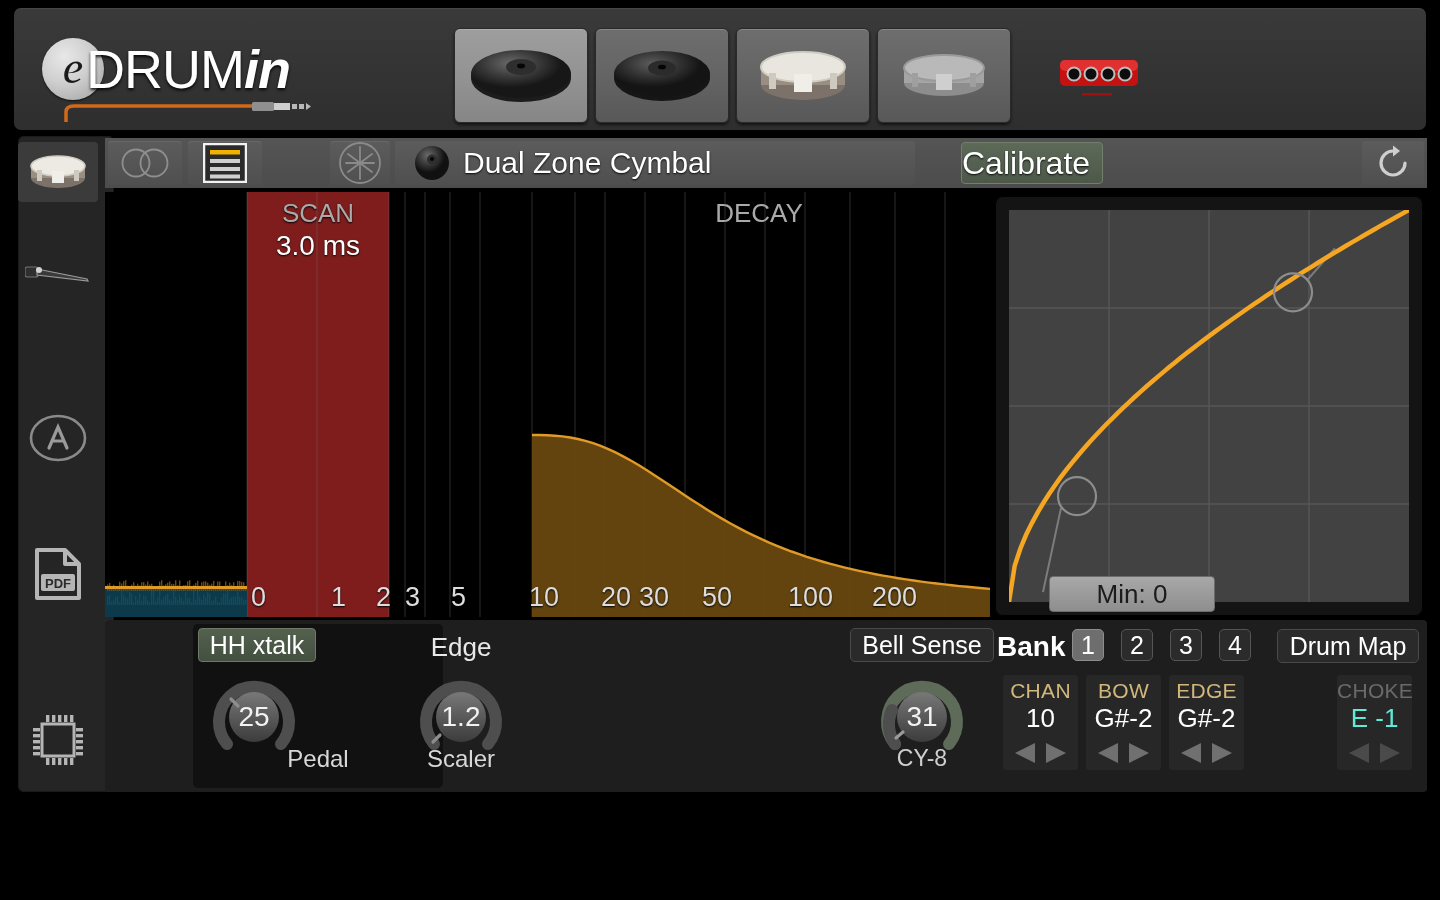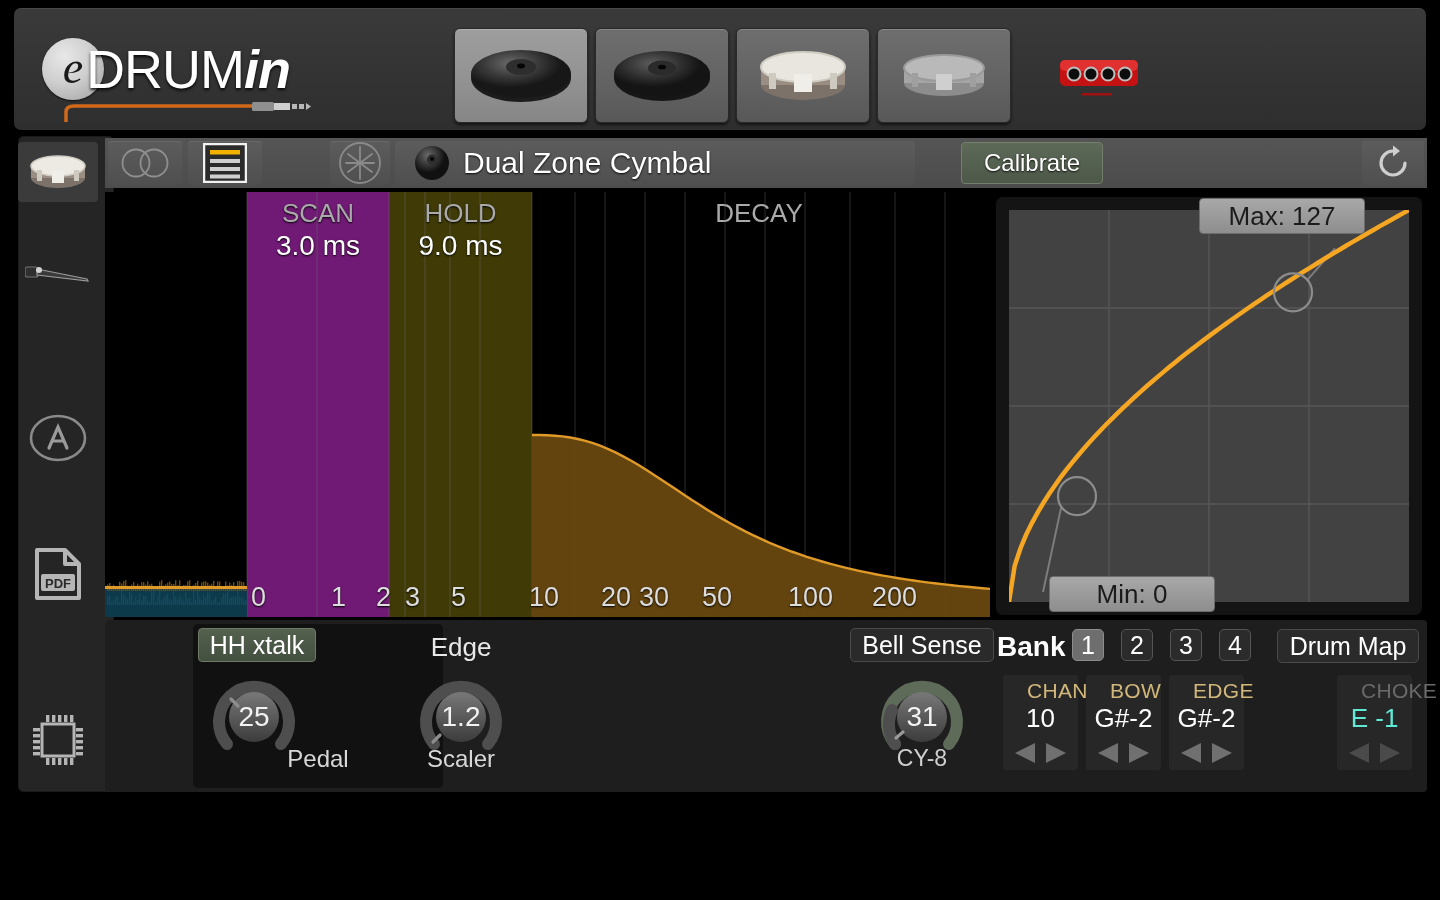--- a/index.html
+++ b/index.html
@@ -85,21 +85,21 @@
     position:absolute; left:68px; top:50%; transform:translateY(-50%);
     font-size:30px; color:#fff; text-shadow:0 1px 2px rgba(0,0,0,.9); white-space:nowrap;
   }
   .tb-cal {
     position:absolute; left:856px; top:4px; width:142px; height:42px;
     background:linear-gradient(180deg,#5d6a58 0%,#4d5849 100%);
     border:1px solid #737f6c; border-radius:4px;
   }
   .tb-cal span {
     position:absolute; left:0; right:0; top:50%; transform:translateY(-50%);
-    text-align:center; font-size:24px; color:#fff; text-shadow:0 1px 2px rgba(0,0,0,.9);
+    text-align:left; font-size:32px; color:#fff; text-shadow:0 1px 2px rgba(0,0,0,.9);
   }
   .tb-refresh {
     position:absolute; right:3px; top:3px; width:62px; height:44px;
     background:linear-gradient(180deg,#5c5c5c 0%,#4f4f4f 100%); border-radius:3px;
   }
   .tb-refresh svg { position:absolute; left:50%; top:50%; transform:translate(-50%,-50%); }
 
   
   .graph {
     position:absolute; left:105px; top:192px; width:885px; height:425px;
@@ -184,21 +184,21 @@
   .bank-btn span {
     position:absolute; left:0; right:0; top:50%; transform:translateY(-50%);
     text-align:center; font-size:25px; color:#fff;
   }
   .note-box {
     position:absolute; top:675px; width:75px; height:95px;
     background:#272727; border-radius:3px;
   }
   .note-box .nb-lbl {
     position:absolute; left:0; right:0; top:4px; text-align:center;
-    font-size:21px; color:#d2b77a; letter-spacing:.3px;margin-left:24px;
+    font-size:21px; color:#d2b77a; letter-spacing:.3px;
   }
   .note-box .nb-val {
     position:absolute; left:0; right:0; top:28px; text-align:center;
     font-size:26px; color:#fff;
   }
   .note-box.dis .nb-lbl { color:#6a6a6a; }
   .note-box.dis .nb-val { color:#5eead4; }
   .arrows { position:absolute; left:0; right:0; bottom:4px; height:26px; }
 </style>
 </head>
@@ -509,29 +509,25 @@
       <rect x="8" y="320" width="61" height="22" rx="3" fill="#6e6e6e" stroke="#3a3a3a"></rect>
       <rect x="8" y="320" width="61" height="10" rx="3" fill="#7e7e7e"></rect>
       <rect x="20" y="316" width="8" height="30" fill="#f3e32a"></rect>
       <rect x="49" y="316" width="8" height="30" fill="#f3e32a"></rect>
     </svg>
   </div>
 
   <div class="graph">
 
 
-    <div class="band" style="left:142px; width:142px; background:#701a75">
+    <div class="band" style="left:142px; width:142px; background:#7f1d1d">
       <div class="band-label">SCAN</div>
       <div class="band-val">3.0 ms</div>
     </div>
 
-    <div class="band" style="left:284px; width:143px; background:#3f3a06">
-      <div class="band-label">HOLD</div>
-      <div class="band-val">9.0 ms</div>
-    </div>
 
     <div class="band" style="left:427px; width:458px; background:#000">
       <div class="band-label" style="position:absolute;left:0;right:4px;top:6px;text-align:center">DECAY</div>
     </div>
 
     <svg style="position:absolute;left:0;top:0" width="885" height="425" viewBox="0 0 885 425">
       <g id="grid-lines" stroke="#6a6a6a" stroke-width="1" opacity=".42">
           <line x1="142" y1="0" x2="142" y2="425"></line>
           <line x1="212" y1="0" x2="212" y2="425"></line>
           <line x1="284" y1="0" x2="284" y2="425"></line>
@@ -725,23 +721,20 @@
           <line x1="200" y1="0" x2="200" y2="392"></line>
           <line x1="300" y1="0" x2="300" y2="392"></line>
         </g>
         <line id="handle-line-lo" stroke="#7d7d7d" stroke-width="2" x1="52" y1="298.15999999999997" x2="34" y2="382.15999999999997"></line>
         <line id="handle-line-hi" stroke="#7d7d7d" stroke-width="2" x1="298" y1="70.32" x2="326" y2="38.31999999999999"></line>
         <path id="vel-curve" fill="none" stroke="#f5a623" stroke-width="4.5" stroke-linecap="round" d="M0.0 392.0 L5.7 355.7 L11.4 338.5 L17.1 324.8 L22.9 313.1 L28.6 302.6 L34.3 293.0 L40.0 284.0 L45.7 275.7 L51.4 267.7 L57.1 260.2 L62.9 252.9 L68.6 246.0 L74.3 239.3 L80.0 232.8 L85.7 226.6 L91.4 220.5 L97.1 214.5 L102.9 208.8 L108.6 203.1 L114.3 197.6 L120.0 192.3 L125.7 187.0 L131.4 181.8 L137.1 176.7 L142.9 171.8 L148.6 166.9 L154.3 162.1 L160.0 157.3 L165.7 152.7 L171.4 148.1 L177.1 143.6 L182.9 139.1 L188.6 134.7 L194.3 130.4 L200.0 126.1 L205.7 121.9 L211.4 117.7 L217.1 113.6 L222.9 109.5 L228.6 105.5 L234.3 101.5 L240.0 97.5 L245.7 93.6 L251.4 89.8 L257.1 85.9 L262.9 82.1 L268.6 78.4 L274.3 74.7 L280.0 71.0 L285.7 67.3 L291.4 63.7 L297.1 60.1 L302.9 56.6 L308.6 53.0 L314.3 49.5 L320.0 46.0 L325.7 42.6 L331.4 39.2 L337.1 35.8 L342.9 32.4 L348.6 29.1 L354.3 25.8 L360.0 22.5 L365.7 19.2 L371.4 15.9 L377.1 12.7 L382.9 9.5 L388.6 6.3 L394.3 3.1 L400.0 0.0"></path>
         <circle id="handle-lo" r="19" fill="none" stroke="#8d8d8d" stroke-width="2.2" cx="68" cy="286.15999999999997"></circle>
         <circle id="handle-hi" r="19" fill="none" stroke="#8d8d8d" stroke-width="2.2" cx="284" cy="82.32"></circle>
       </svg>
     </div>
-    <div class="pill" style="left:204px; top:2px; width:166px">
-      <span>Max: 127</span>
-    </div>
     <div class="pill" style="left:54px; bottom:4px; width:166px">
       <span>Min: 0</span>
     </div>
   </div>
 
   <div class="xtalk-col">
     <div class="knob-label" style="top:28px; font-size:25px; color:#fff; font-weight:bold">xtalk</div>
     <svg style="position:absolute;left:50%;top:60px;transform:translateX(-50%)" width="60" height="60" viewBox="0 0 60 60">
       <path d="M11.5 46 A24 24 0 1 1 48.5 46" fill="none" stroke="#4e4e4e" stroke-width="8" stroke-linecap="round"></path>
       <circle cx="30" cy="30" r="16" fill="url(#kg0)"></circle>

